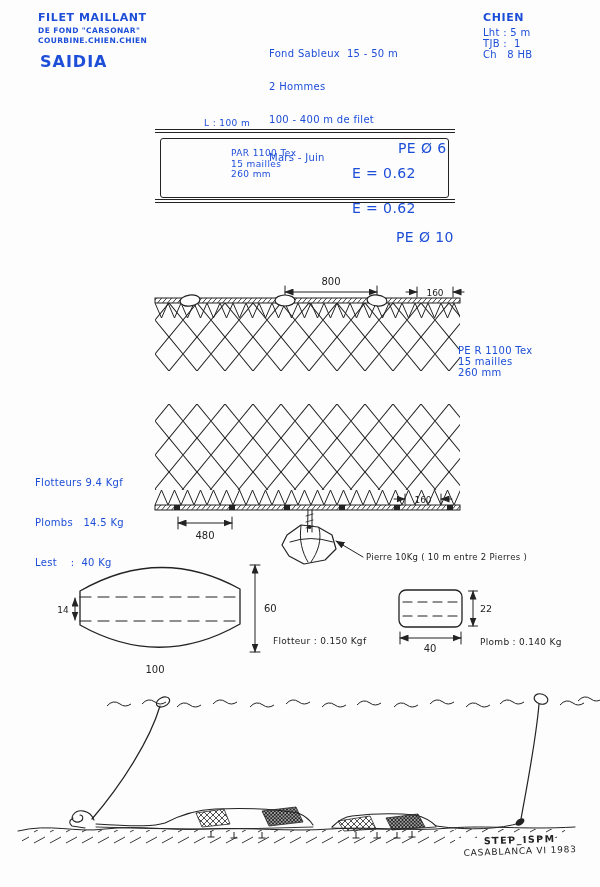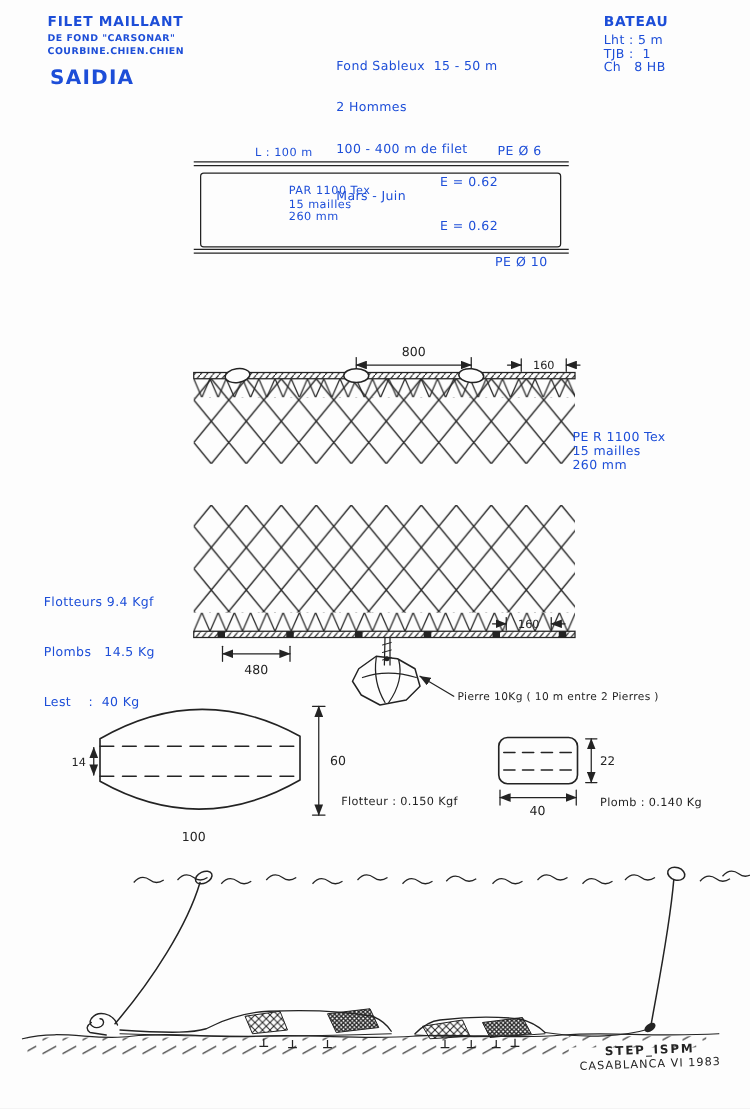--- a/index.html
+++ b/index.html
@@ -8,21 +8,21 @@
     background:#fdfdfd;color:#1d4ed8;overflow:hidden;
     font-family:"DejaVu Sans","Liberation Sans",sans-serif;
   }
   .abs{position:absolute;}
   .pre{white-space:pre;}
   .t-title{font-size:11px;font-weight:bold;letter-spacing:.6px;}
   .t-sub{font-size:7.5px;font-weight:bold;letter-spacing:.4px;line-height:10px;}
   .t-reg{font-size:16px;font-weight:bold;letter-spacing:1px;}
   .t-body{font-size:10px;letter-spacing:.3px;line-height:11px;}
   .t-lbl{font-size:9px;letter-spacing:.4px;}
-  .t-lbl2{font-size:10px;letter-spacing:.4px;}
+  .t-lbl2{font-size:14px;letter-spacing:.4px;margin-top:24px;}
   .rope{height:2px;border-top:1.6px solid #232323;border-bottom:1.6px solid #232323;}
   .net-rect{border:1.6px solid #232323;border-radius:3px;}
   .weights div{margin-bottom:7px;}
   svg{overflow:visible;}
   svg text{font-family:"DejaVu Sans","Liberation Sans",sans-serif;fill:#232323;}
   .s{stroke:#232323;fill:none;stroke-linecap:round;stroke-linejoin:round;}
 </style>
 </head>
 <body>
 
@@ -36,21 +36,21 @@
   </div>
 
   <div class="abs t-body pre" style="left:269px;top:26px;">
     <div>Fond Sableux  15 - 50 m</div>
     <div>2 Hommes</div>
     <div>100 - 400 m de filet</div>
     <div style="margin-top:5px;">Mars - Juin</div>
   </div>
 
   <div class="abs" style="left:483px;top:11px;">
-    <div class="t-title">BATEAU</div>
+    <div class="t-title">CHIEN</div>
     <div class="t-body pre" style="margin-top:3px;">Lht : 5 m</div>
     <div class="t-body pre">TJB :  1</div>
     <div class="t-body pre">Ch   8 HB</div>
   </div>
 
   <div class="abs t-lbl" style="left:204px;top:118px;">L : 100 m</div>
   <div class="abs t-lbl2" style="left:398px;top:116px;">PE Ø 6</div>
   <div class="abs rope" style="left:155px;top:129px;width:300px;"></div>
 
   <div class="abs net-rect" style="left:160px;top:138px;width:287px;height:58px;"></div>

